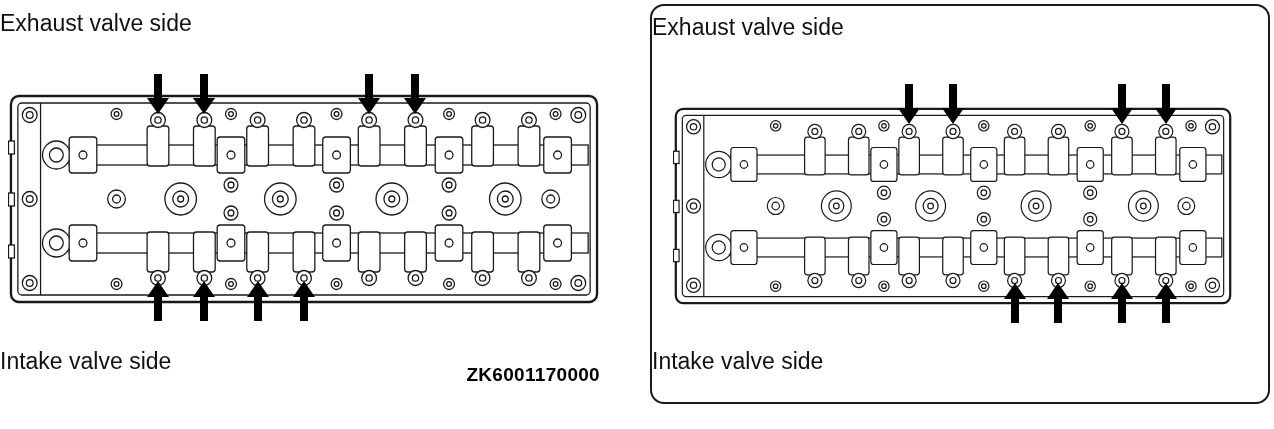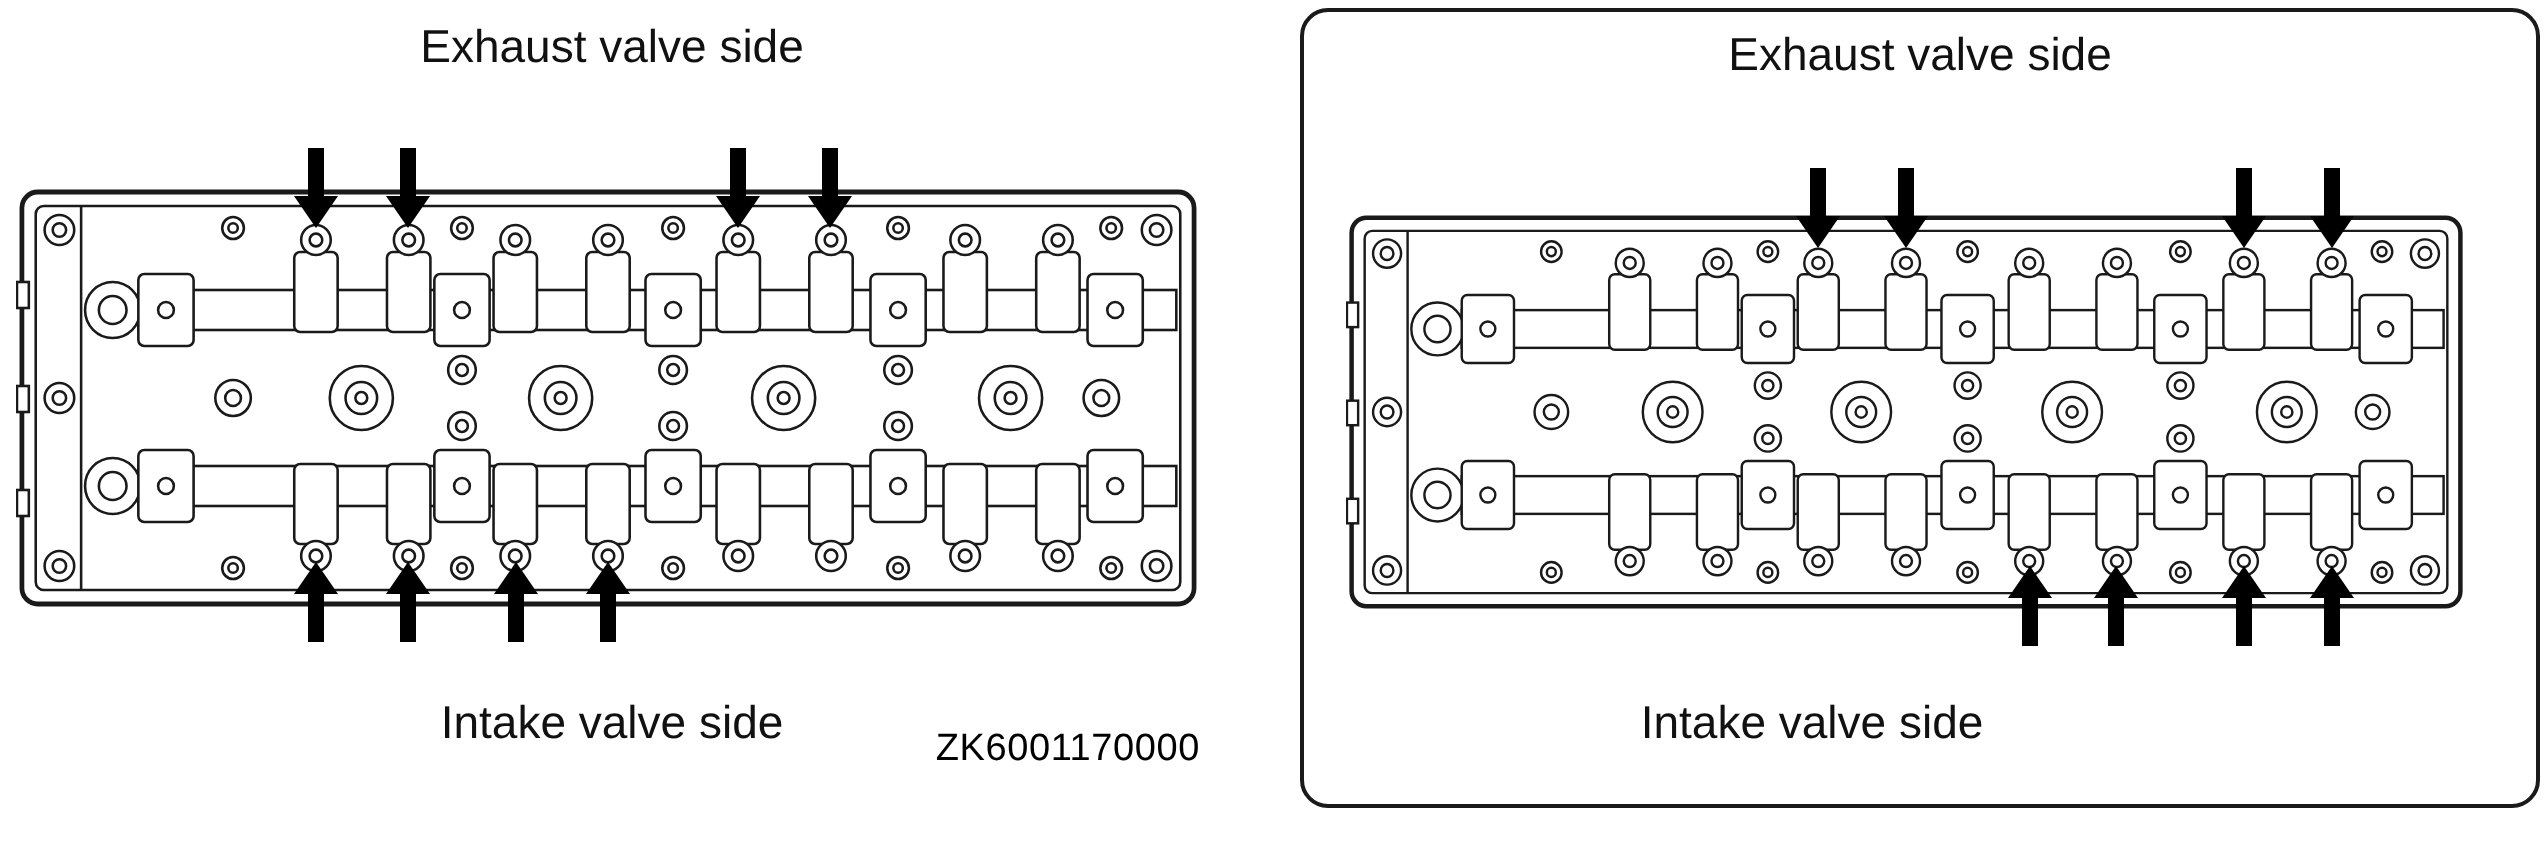--- a/index.html
+++ b/index.html
@@ -4,25 +4,25 @@
 <style>
   * { margin:0; padding:0; box-sizing:border-box; }
   html,body { background:#ffffff; }
   body {
     width:1274px; height:429px; position:relative; overflow:hidden;
     font-family:"Liberation Sans", sans-serif; color:#000;
   }
   .figure { position:absolute; }
   .figure.bordered { border:2px solid #1a1a1a; border-radius:14px; }
   .side-label {
-    position:absolute; left:0; right:0; text-align:center;
+    position:absolute; left:0; right:0; text-align:left;
     font-size:23px; color:#111; white-space:nowrap;
   }
   .code {
-    position:absolute; font-weight:normal; font-size:19px; color:#000;
+    position:absolute; font-weight:bold; font-size:19px; color:#000;
     letter-spacing:.3px; white-space:nowrap;
   }
   .engine { position:absolute; }
   .arrow-row { position:absolute; left:0; right:0; }
   .arrow { position:absolute; top:0; width:22px; margin-left:-11px; }
   .arrow .stem { width:8px; height:24px; background:#000; margin:0 auto; }
   .arrow .head { width:0; height:0; margin:0 auto; }
   .arrow .head.down {
     border-left:11px solid transparent; border-right:11px solid transparent;
     border-top:16px solid #000;

